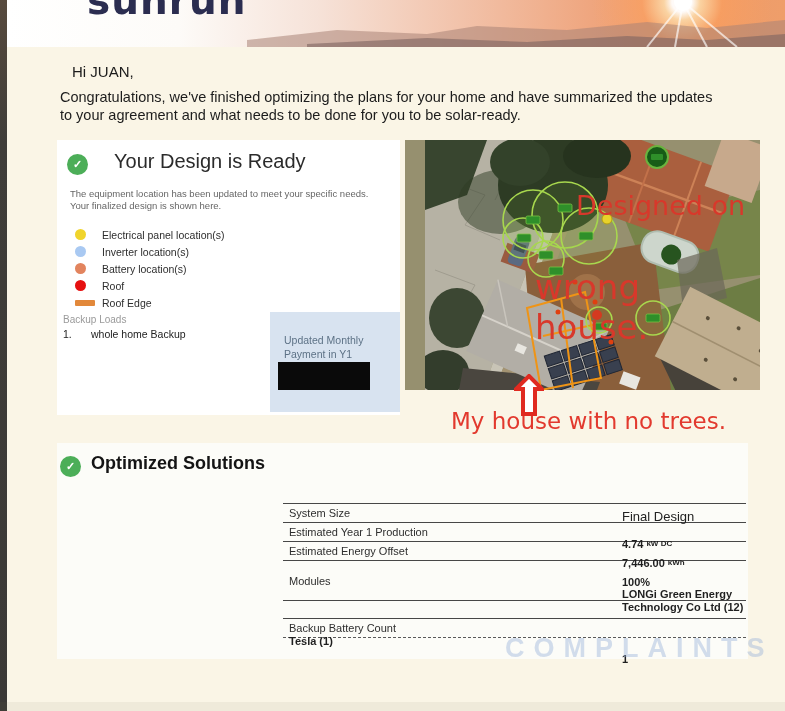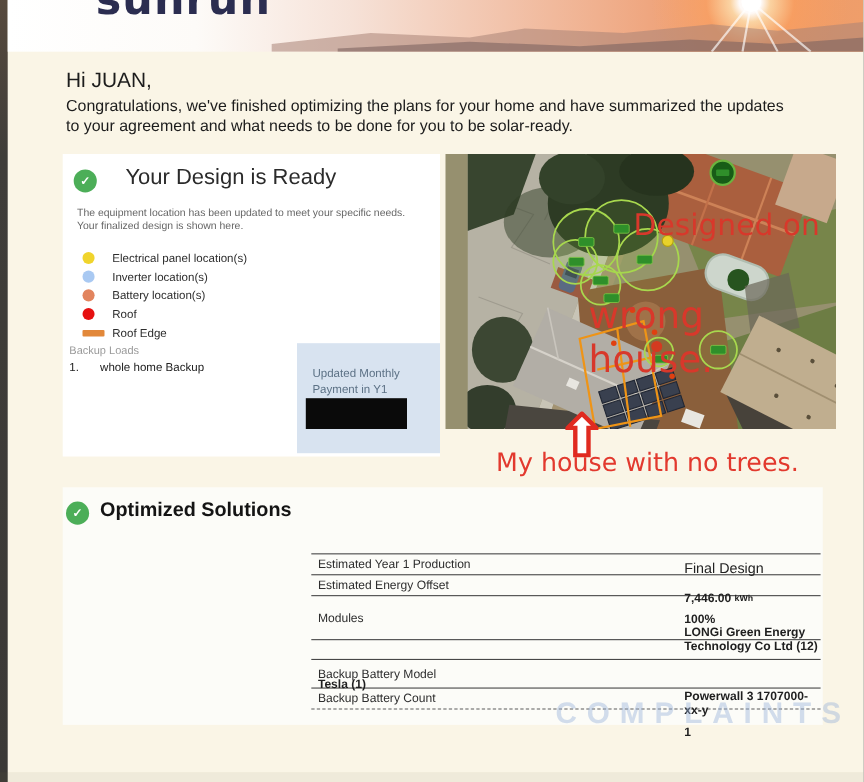--- a/index.html
+++ b/index.html
@@ -12,21 +12,21 @@
 
   
   .header{left:7px;top:0;width:778px;height:47px;
     background:
       radial-gradient(circle at 675px 2px, rgba(255,255,255,.95) 0 10px, rgba(255,230,180,.75) 18px, rgba(255,160,90,.55) 40px, rgba(255,140,80,0) 90px),
       linear-gradient(90deg,#ffffff 0%,#fdfbf8 22%,#f6e2d8 40%,#f2c3ab 58%,#efa67f 75%,#ec9a6b 88%,#ef9e6a 100%);}
   .header svg{position:absolute;left:0;top:0;}
   .logo-clip{left:80px;top:0;width:170px;height:23px;overflow:hidden;}
   .logo-text{font-family:"DejaVu Sans", sans-serif;font-weight:bold;font-size:39px;line-height:39px;color:#2b2d50;letter-spacing:1px;margin-top:-19px;}
 
-  .greeting{left:60px;top:63px;font-size:19px;color:#1c1c1c;}
+  .greeting{left:72px;top:63px;font-size:15px;color:#1c1c1c;}
   .intro{left:60px;top:89px;width:662px;font-size:14.5px;line-height:1.22;color:#1c1c1c;}
 
   
   .design-card{left:57px;top:140px;width:343px;height:275px;background:#ffffff;}
   .check{width:21px;height:21px;border-radius:50%;background:#4cae58;color:#fff;font-size:11px;display:flex;align-items:center;justify-content:center;font-weight:bold;}
   .check1{left:10px;top:14px;}
   .card-title{left:57px;top:10px;font-size:20px;color:#2b2b2b;}
   .card-desc{left:13px;top:48px;width:300px;font-size:9.5px;line-height:1.3;color:#666;}
   .legend{left:18px;top:86px;width:220px;}
   .legend-item{display:flex;align-items:center;height:17px;}
@@ -277,20 +277,27 @@
   <div class="abs solutions-card">
     <div class="abs check check2">✓</div>
     <div class="abs sol-title">Optimized Solutions</div>
 
     <div class="abs sol-table">
       <div class="trow thead r-head">
         <div class="tlabel"></div>
         <div class="tvalue">Final Design</div>
       </div>
       <div class="trow r-18">
+        <div class="tlabel">System Size</div>
+        <div class="tvalue">
+            <span class="v">4.74</span>
+            <span class="u">kW DC</span>
+          </div>
+      </div>
+      <div class="trow r-18">
         <div class="tlabel">Estimated Year 1 Production</div>
         <div class="tvalue">
             <span class="v">7,446.00</span>
             <span class="u">kWh</span>
           </div>
       </div>
       <div class="trow r-18">
         <div class="tlabel">Estimated Energy Offset</div>
         <div class="tvalue">
             <span class="v">100%</span>
@@ -298,26 +305,20 @@
       </div>
       <div class="trow r-39">
         <div class="tlabel">Modules</div>
         <div class="tvalue">
             <span class="v">LONGi Green Energy Technology Co Ltd (12)</span>
           </div>
       </div>
       <div class="trow r-17">
         <div class="tvalue">
             <span class="v">Tesla (1)</span>
-          </div>
-      </div>
-      <div class="trow r-25">
-        <div class="tlabel">Backup Battery Model</div>
-        <div class="tvalue">
-            <span class="v">Powerwall 3 1707000-xx-y</span>
           </div>
       </div>
       <div class="trow r-18">
         <div class="tlabel">Backup  Battery Count</div>
         <div class="tvalue">
             <span class="v">1</span>
           </div>
       </div>
     </div>
   </div>

